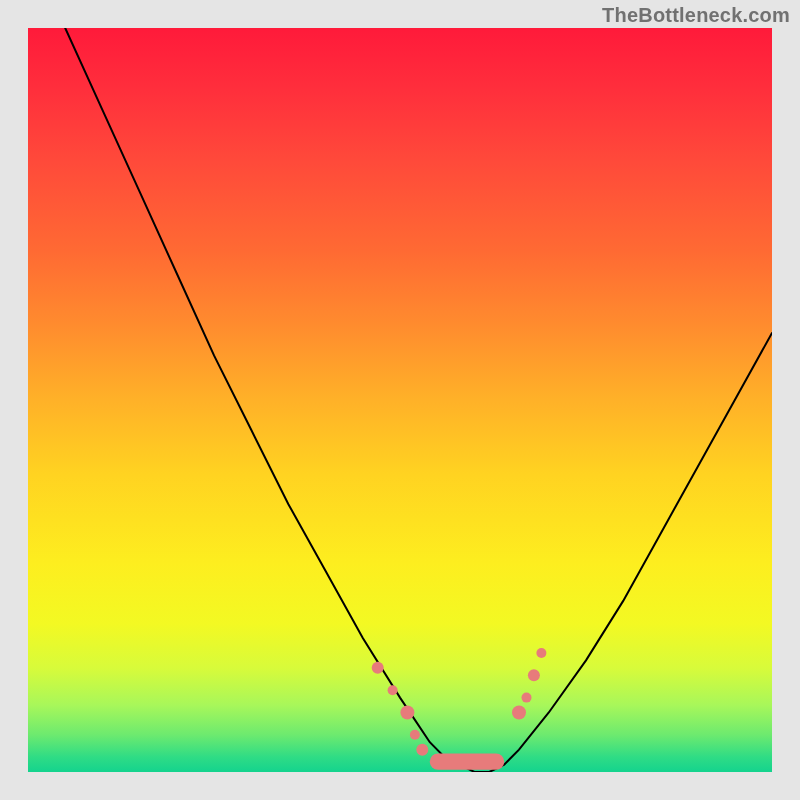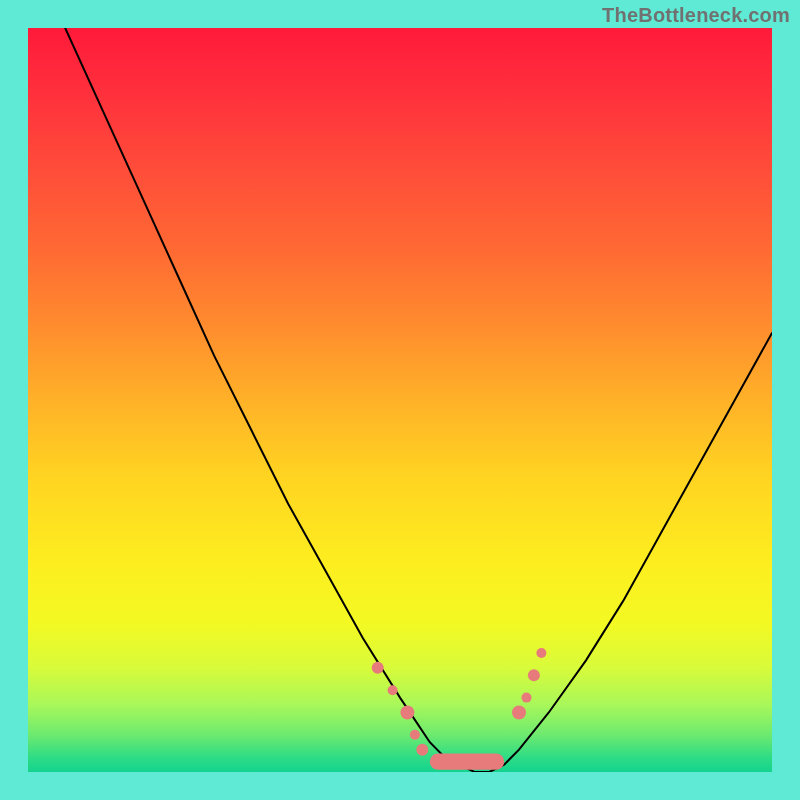--- a/index.html
+++ b/index.html
@@ -10,21 +10,21 @@
     overflow: hidden;
     background: #000;
     font-family: Arial, Helvetica, sans-serif;
   }
   .frame {
     position: absolute;
     top: 0;
     left: 0;
     width: 800px;
     height: 800px;
-    background: #5eead4;
+    background: #e5e5e5;
   }
   .plot {
     position: absolute;
     top: 28px;
     left: 28px;
     width: 744px;
     height: 744px;
     
     background: linear-gradient(
       to bottom,

